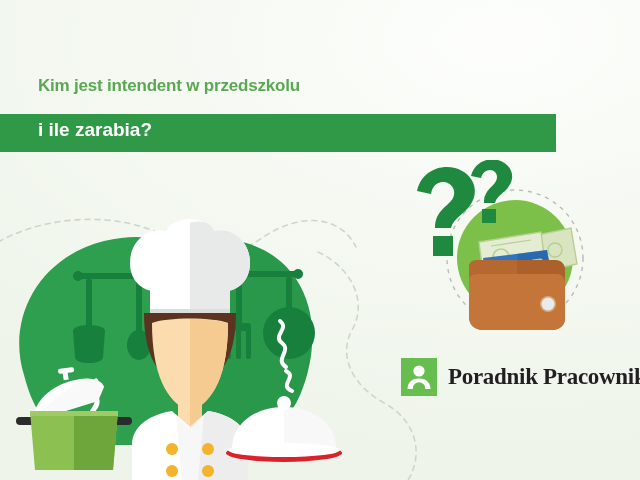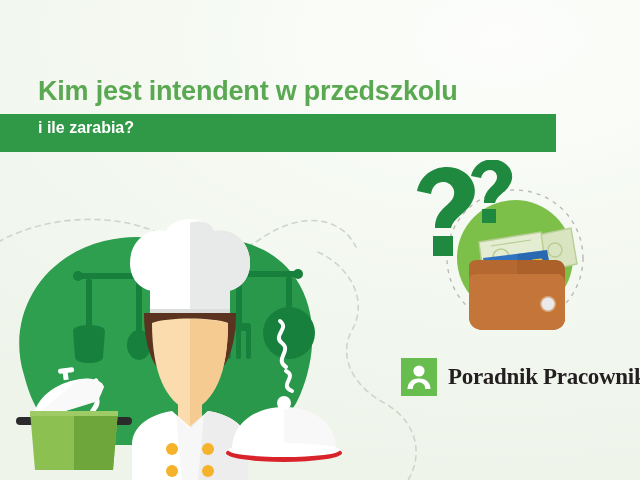--- a/index.html
+++ b/index.html
@@ -8,30 +8,30 @@
     background:#f4f8f1;
     font-family:"Liberation Sans", sans-serif;
     position:relative;
   }
   #stage{position:absolute;inset:0;overflow:hidden;background:
      radial-gradient(120% 90% at 78% 8%, #fdfefc 0%, #f5f9f2 45%, #eef4ea 100%);}
 
   
   .title-line1{
     position:absolute;left:38px;top:76px;
-    font-size:27px;font-weight:bold;letter-spacing:-.2px;
+    font-size:17px;font-weight:bold;letter-spacing:-.2px;
     color:#5aa952;white-space:nowrap;
   }
   .title-bar{
     position:absolute;left:0;top:114px;width:556px;height:38px;
     background:#2f9947;
   }
   .title-line2{
     position:absolute;left:38px;top:119px;
-    font-size:16px;font-weight:bold;color:#ffffff;white-space:nowrap;
+    font-size:19px;font-weight:bold;color:#ffffff;white-space:nowrap;
   }
 
   
   .deco-svg{position:absolute;left:0;top:0;width:640px;height:480px;pointer-events:none;}
 
   
   .chef-scene{position:absolute;left:0;top:205px;width:380px;height:275px;}
   .chef-svg{position:absolute;left:0;top:0;width:380px;height:275px;}
 
   

